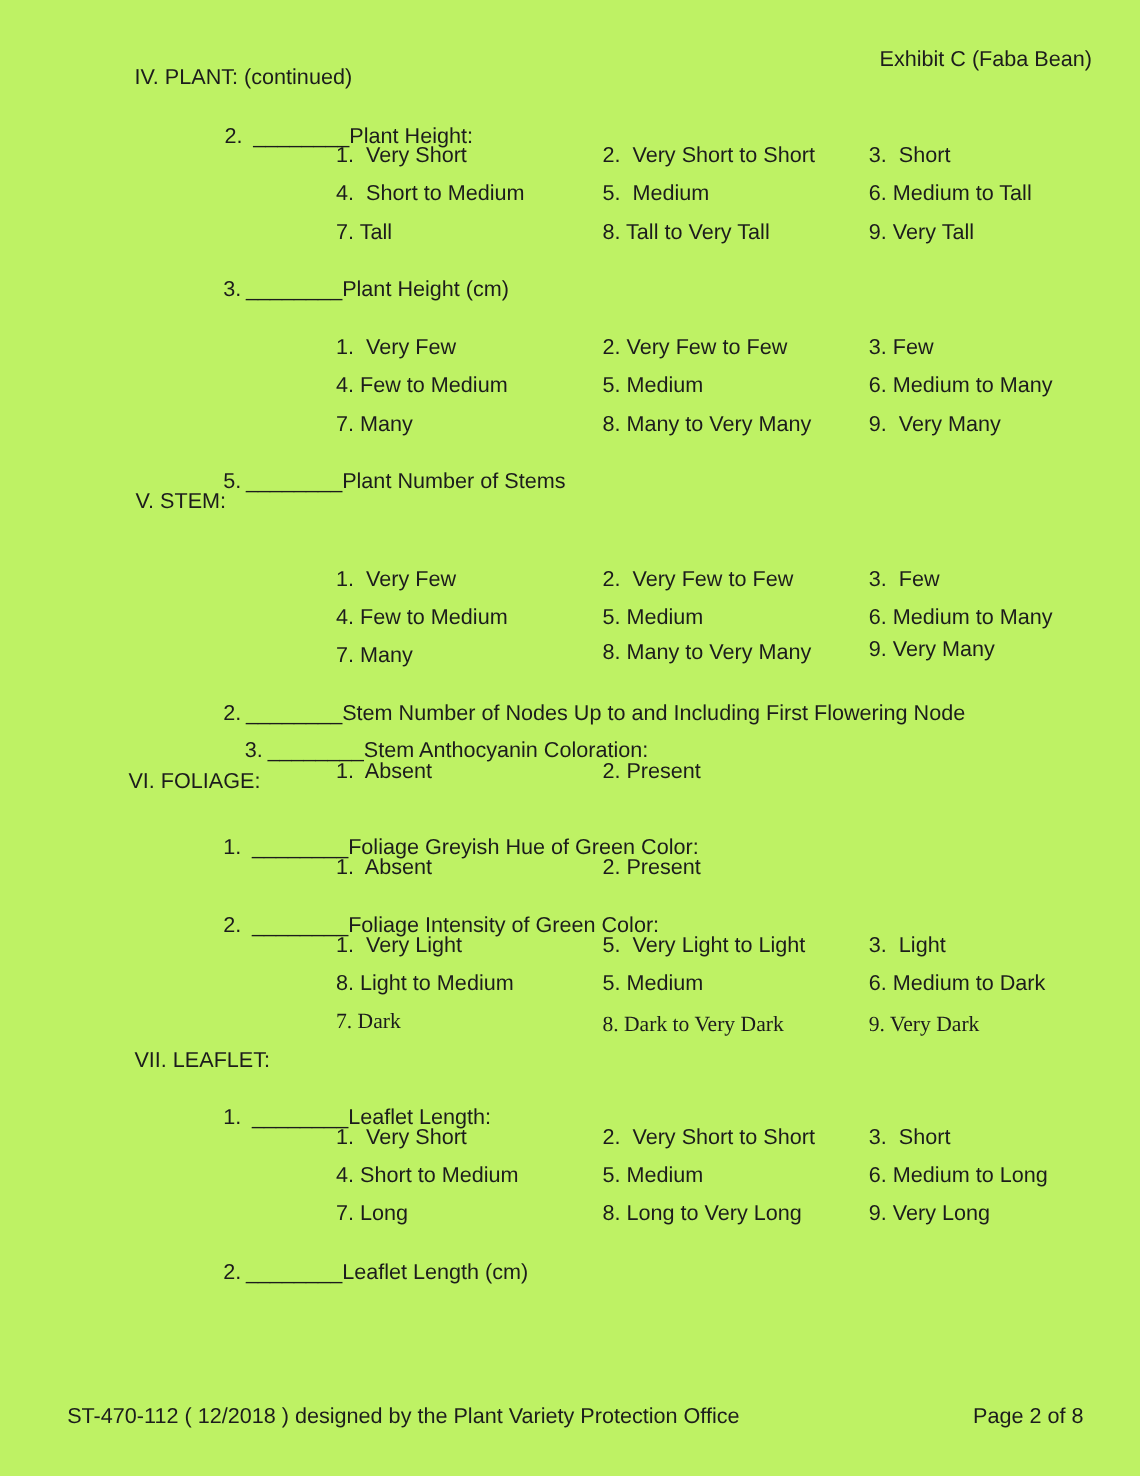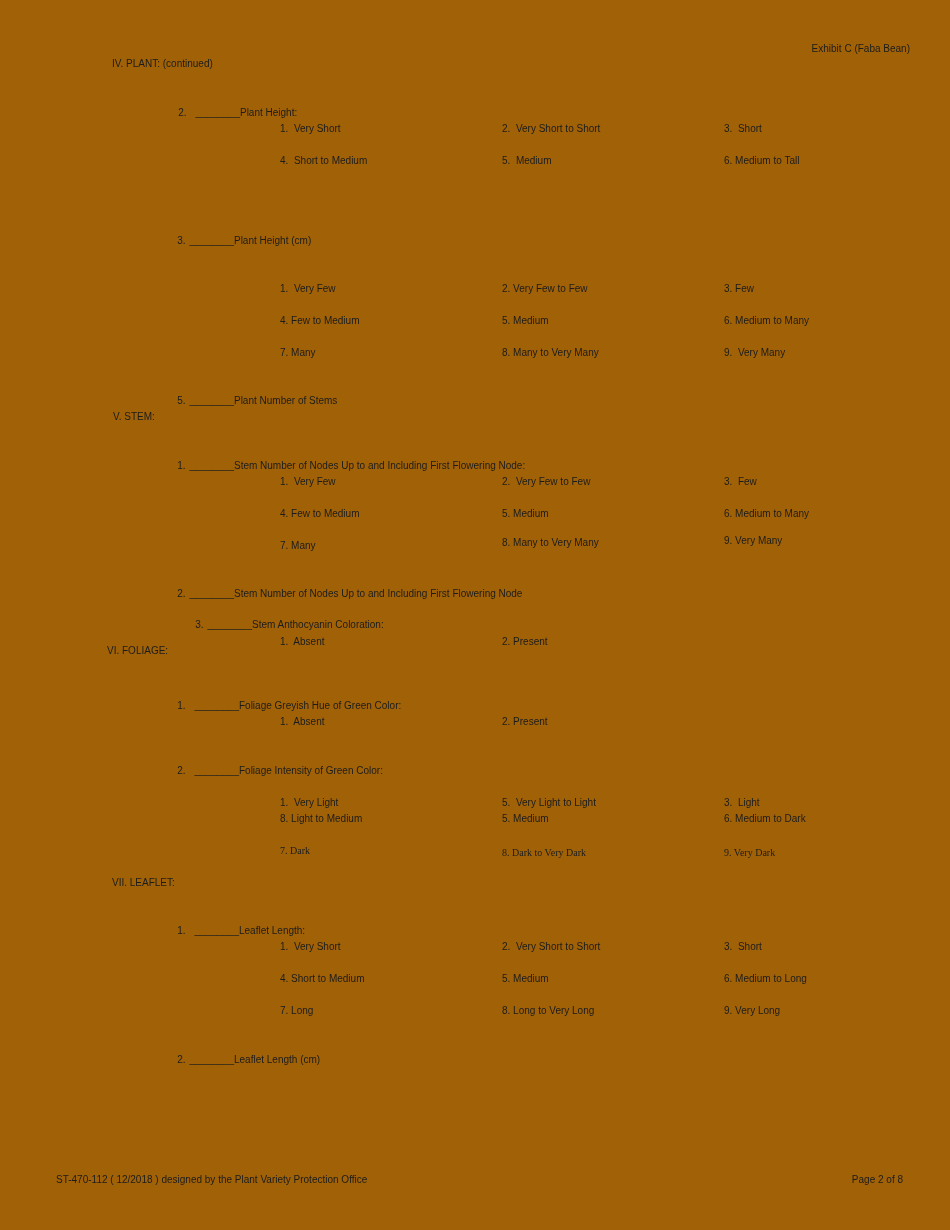--- a/index.html
+++ b/index.html
@@ -1,23 +1,23 @@
 <!DOCTYPE html>
 <html><head>
 <meta charset="utf-8">
 <style>
   html, body { margin: 0; padding: 0; background: #e8e8e8; }
   .page {
     position: relative;
     width: 950px;
     height: 1230px;
     margin: 0 auto;
-    background: #a16207;
+    background: #bef264;
     font-family: "Liberation Sans", "DejaVu Sans", sans-serif;
-    font-size: 10px;
+    font-size: 18px;
     line-height: 16px;
     color: #1c1c1c;
     overflow: hidden;
   }
   .line { position: absolute; white-space: pre; }
   .row  { position: absolute; left: 0; width: 784px; height: 16px; }
   .cell { position: absolute; white-space: pre; top: 0; }
   .c1 { left: 280px; }
   .c2 { left: 502px; }
   .c3 { left: 724px; }
@@ -40,20 +40,25 @@
   <div class="row" style="top:121px;">
     <span class="cell c1">1.  Very Short</span>
     <span class="cell c2">2.  Very Short to Short</span>
     <span class="cell c3">3.  Short</span>
   </div>
   <div class="row" style="top:153px;">
     <span class="cell c1">4.  Short to Medium</span>
     <span class="cell c2">5.  Medium</span>
     <span class="cell c3">6. Medium to Tall</span>
   </div>
+  <div class="row" style="top:185px;">
+    <span class="cell c1">7. Tall</span>
+    <span class="cell c2">8. Tall to Very Tall</span>
+    <span class="cell c3">9. Very Tall</span>
+  </div>
 
   <div class="line item" style="left:166px; top:217px;">
     <span>3.</span><span class="blank">________</span><span>Plant Height (cm)</span>
   </div>
 
   <div class="row" style="top:281px;">
     <span class="cell c1">1.  Very Few</span>
     <span class="cell c2">2. Very Few to Few</span>
     <span class="cell c3">3. Few</span>
   </div>
@@ -67,23 +72,20 @@
     <span class="cell c2">8. Many to Very Many</span>
     <span class="cell c3">9.  Very Many</span>
   </div>
 
   <div class="line item" style="left:166px; top:377px;">
     <span>5.</span><span class="blank">________</span><span>Plant Number of Stems</span>
   </div>
 
   <div class="line" style="left:113px; top:409px;">V. STEM:</div>
 
-  <div class="line item" style="left:166px; top:442px;">
-    <span>1.</span><span class="blank">________</span><span>Stem Number of Nodes Up to and Including First Flowering Node:</span>
-  </div>
   <div class="row" style="top:474px;">
     <span class="cell c1">1.  Very Few</span>
     <span class="cell c2">2.  Very Few to Few</span>
     <span class="cell c3">3.  Few</span>
   </div>
   <div class="row" style="top:506px;">
     <span class="cell c1">4. Few to Medium</span>
     <span class="cell c2">5. Medium</span>
     <span class="cell c3">6. Medium to Many</span>
   </div>
@@ -111,21 +113,21 @@
     <span>1.</span><span class="blank">________</span><span>Foliage Greyish Hue of Green Color:</span>
   </div>
   <div class="row" style="top:714px;">
     <span class="cell c1">1.  Absent</span>
     <span class="cell c2">2. Present</span>
   </div>
 
   <div class="line item wide-gap" style="left:166px; top:747px;">
     <span>2.</span><span class="blank">________</span><span>Foliage Intensity of Green Color:</span>
   </div>
-  <div class="row" style="top:779px;margin-top:16px;">
+  <div class="row" style="top:779px;">
     <span class="cell c1">1.  Very Light</span>
     <span class="cell c2">5.  Very Light to Light</span>
     <span class="cell c3">3.  Light</span>
   </div>
   <div class="row" style="top:811px;">
     <span class="cell c1">8. Light to Medium</span>
     <span class="cell c2">5. Medium</span>
     <span class="cell c3">6. Medium to Dark</span>
   </div>
   <div class="row" style="top:843px;font-family:Liberation Serif, serif;">

